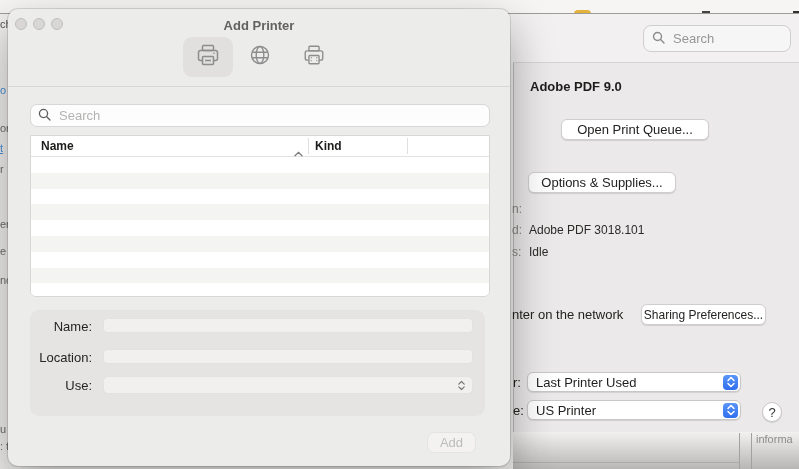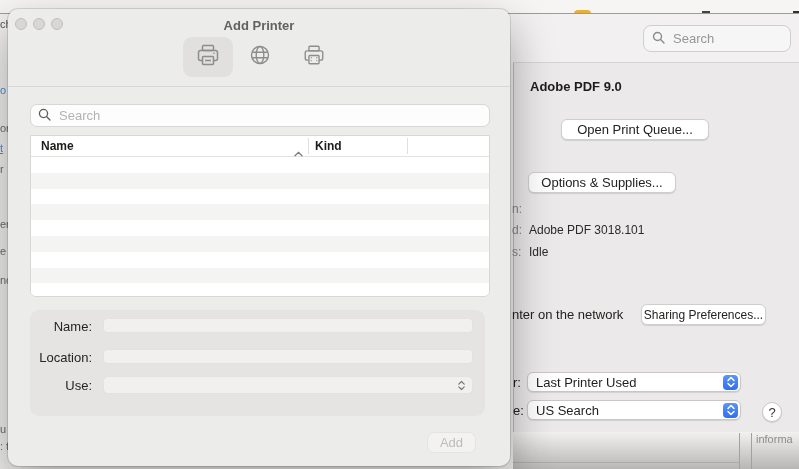--- a/index.html
+++ b/index.html
@@ -121,21 +121,21 @@
     <span class="stepper-blue">
       <svg width="10" height="12" viewBox="0 0 10 12" fill="none" stroke="#ffffff" stroke-width="1.5" stroke-linecap="round" stroke-linejoin="round">
           <path d="M2 4.5L5 1.5L8 4.5"></path>
           <path d="M2 7.5L5 10.5L8 7.5"></path>
         </svg>
     </span>
   </div>
 
   <span class="abs dark-frag" style="left:513px;top:403px;">e:</span>
   <div class="mac-select" style="left:527px;top:400px;width:214px;height:20px;">
-    <span class="sel-text">US Search</span>
+    <span class="sel-text">US Printer</span>
     <span class="stepper-blue">
       <svg width="10" height="12" viewBox="0 0 10 12" fill="none" stroke="#ffffff" stroke-width="1.5" stroke-linecap="round" stroke-linejoin="round">
           <path d="M2 4.5L5 1.5L8 4.5"></path>
           <path d="M2 7.5L5 10.5L8 7.5"></path>
         </svg>
     </span>
   </div>
 
   <div class="abs help-btn">?</div>
 

